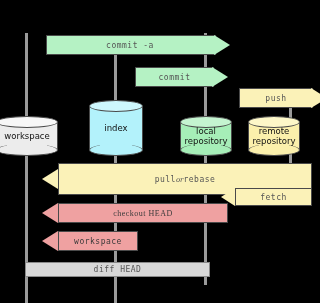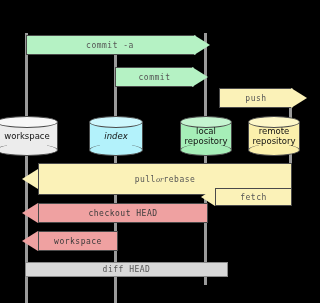--- a/index.html
+++ b/index.html
@@ -76,20 +76,21 @@
     color: #111111;
     text-align: center;
     white-space: nowrap;
   }
   
   .arrow {
     position: absolute;
     display: flex;
     align-items: center;
     box-sizing: border-box;
+    margin-left: 20px;
   }
   .arrow .shaft {
     position: absolute;
     top: 0;
     height: 100%;
     border: 1px solid #4a4a4a;
     box-sizing: border-box;
   }
   .arrow .head {
     position: absolute;
@@ -170,21 +171,21 @@
 
   <div class="node" style="left:-4px; top:116px; width:62px; height:40px;">
     <div class="cyl-body" style="background:#ececec;"></div>
     <div class="cyl-bottom" style="background:#ececec;"></div>
     <div class="cyl-top" style="background:#f7f7f7;"></div>
     <div class="cyl-label">
       <span>workspace</span>
     </div>
   </div>
 
-  <div class="node" style="left:89px; top:116px; width:54px; height:40px;font-style:italic;">
+  <div class="node" style="left:89px; top:100px; width:54px; height:56px;">
     <div class="cyl-body" style="background:#b3f2fb;"></div>
     <div class="cyl-bottom" style="background:#b3f2fb;"></div>
     <div class="cyl-top" style="background:#cdf7fd;"></div>
     <div class="cyl-label">
       <span>index</span>
     </div>
   </div>
 
   <div class="node" style="left:180px; top:116px; width:52px; height:40px;">
     <div class="cyl-body" style="background:#a6eeb8;"></div>
@@ -222,32 +223,32 @@
          border-top:9px solid transparent; border-bottom:9px solid transparent;
          border-right:14px solid #fbf2b8;"></div>
     <div class="atext" style="padding-left:14px;">fetch</div>
   </div>
 
   <div class="arrow dark" style="left:22px; top:203px; width:186px; height:20px;">
     <div class="shaft" style="left:16px; width:170px; background:#efa1a1;"></div>
     <div class="head" style="left:0;
          border-top:10px solid transparent; border-bottom:10px solid transparent;
          border-right:16px solid #efa1a1;"></div>
-    <div class="atext" style="padding-left:16px;">checkout HEAD</div>
+    <div class="atext" style="padding-left:16px;font-family:Liberation Serif, serif;">checkout HEAD</div>
   </div>
 
   <div class="arrow dark" style="left:22px; top:231px; width:96px; height:20px;">
     <div class="shaft" style="left:16px; width:80px; background:#efa1a1;"></div>
     <div class="head" style="left:0;
          border-top:10px solid transparent; border-bottom:10px solid transparent;
          border-right:16px solid #efa1a1;"></div>
     <div class="atext" style="padding-left:16px;">workspace</div>
   </div>
 
-  <div class="bar" style="left:25px; top:262px; width:203px; height:15px; background:#d8d8d8;">
+  <div class="bar" style="left:25px; top:262px; width:185px; height:15px; background:#d8d8d8;">
     <span class="atext">diff HEAD</span>
   </div>
 
   <div class="bar" style="left:25px; top:285px; width:92px; height:15px; background:#d8d8d8;margin-top:44px;">
     <span class="atext">diff</span>
   </div>
 
 </div>
 
 </body></html>

